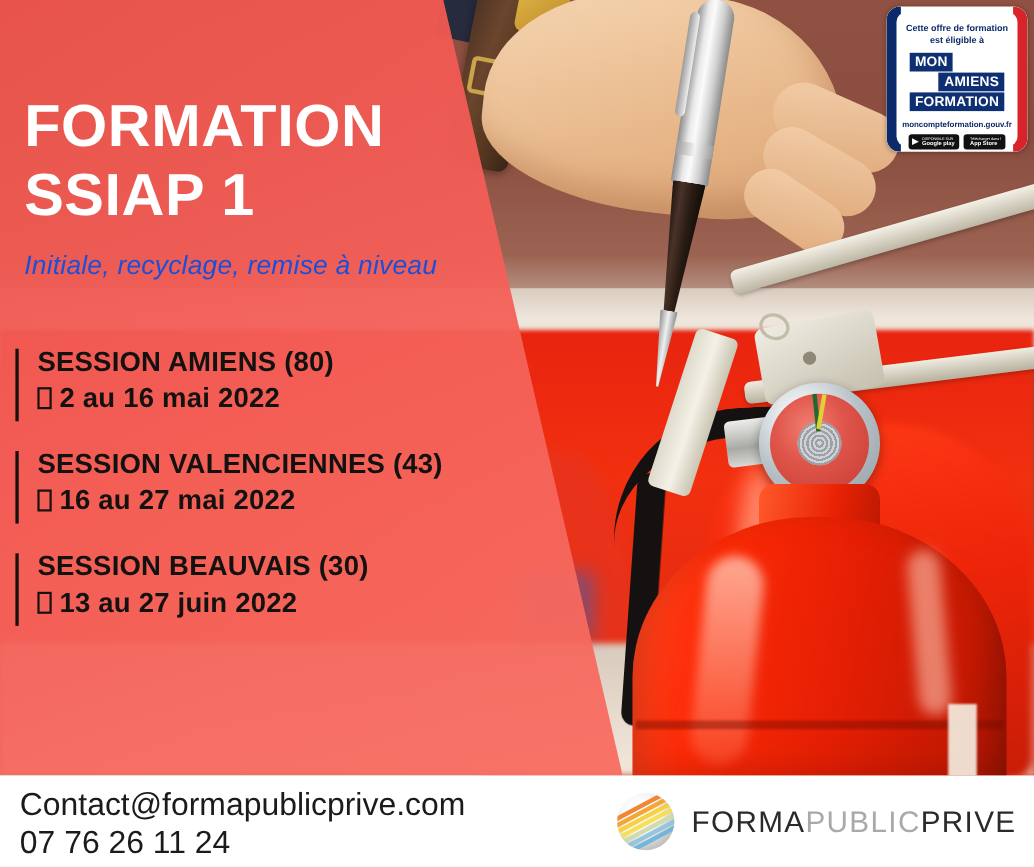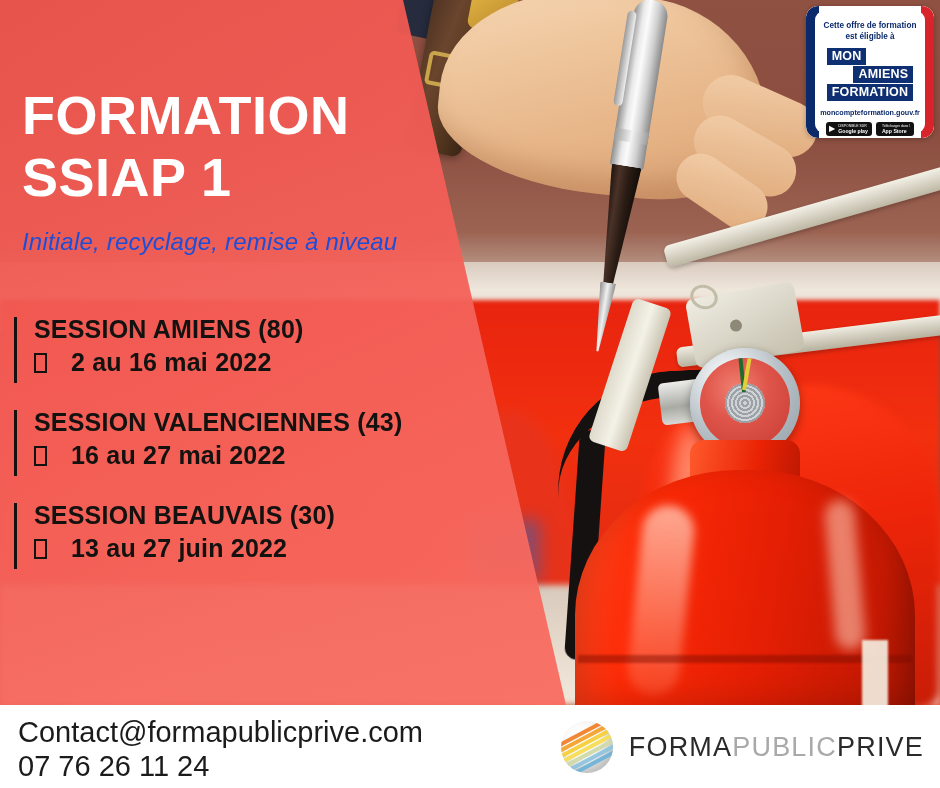--- a/index.html
+++ b/index.html
@@ -139,21 +139,21 @@
   .title{position:absolute;left:22px;top:84px;color:#ffffff;font-weight:bold;
        font-size:54px;line-height:62px;letter-spacing:.5px;}
   .subtitle{position:absolute;left:22px;top:228px;color:#1d4ed8;font-style:italic;
        font-size:24px;letter-spacing:.2px;}
 
   .sessions{position:absolute;left:10px;top:314px;width:470px;}
   .session{position:relative;padding-left:24px;margin-bottom:28px;}
   .session:before{content:"";position:absolute;left:4px;top:3px;width:3px;height:66px;background:#15110f;}
   .s-city{color:#141210;font-weight:bold;font-size:25px;line-height:31px;letter-spacing:.2px;}
   .s-date{color:#141210;font-weight:bold;font-size:25px;line-height:34px;letter-spacing:.2px;
-       display:flex;align-items:baseline;gap:24px;}
+       display:flex;align-items:baseline;gap:7px;}
   .tofu{display:inline-block;width:13px;height:20px;border:2px solid #141210;box-sizing:border-box;
        position:relative;top:2px;}
 
   
   .badge{position:absolute;left:806px;top:6px;width:128px;height:132px;background:#ffffff;
        border-radius:12px;box-shadow:0 1px 5px rgba(0,0,0,.28);overflow:hidden;}
   .badge-blue{position:absolute;left:0;top:0;width:13px;height:132px;background:#0b2a6b;border-radius:12px 0 0 12px;}
   .badge-red{position:absolute;right:0;top:0;width:13px;height:132px;background:#d8232a;border-radius:0 12px 12px 0;}
   .badge-inner{position:absolute;left:9px;top:5px;width:110px;height:122px;background:#fff;border-radius:9px;
        display:flex;flex-direction:column;align-items:center;padding-top:9px;box-sizing:border-box;}

